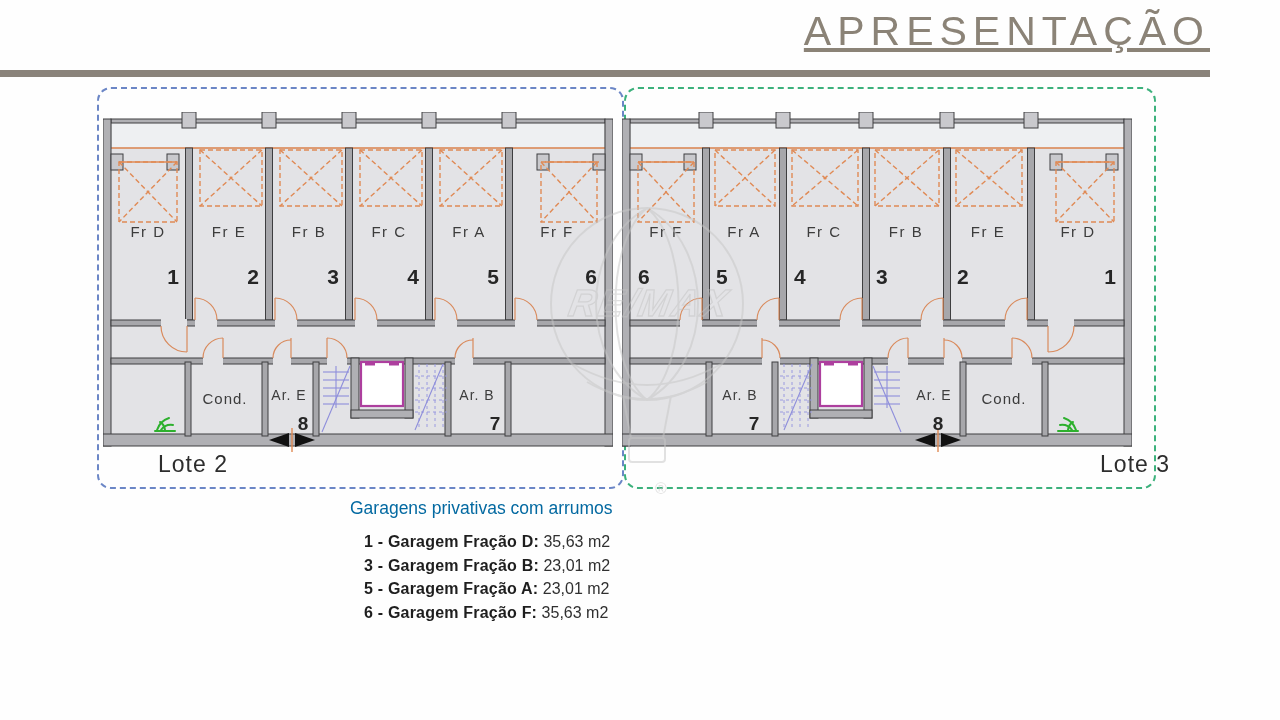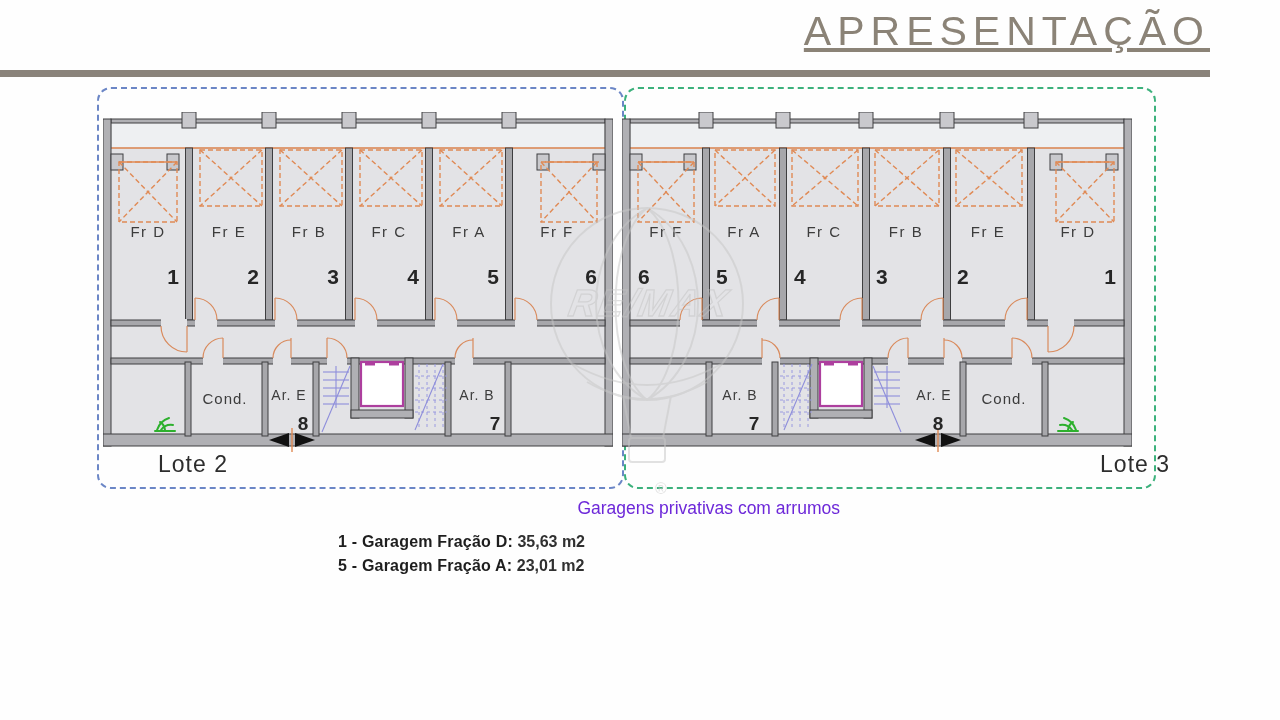--- a/index.html
+++ b/index.html
@@ -8,24 +8,24 @@
   .title{position:absolute;top:8px;right:70px;font-size:41px;font-weight:300;
          letter-spacing:6px;color:#8b8377;text-decoration:underline;}
   .title-bar{position:absolute;left:0;top:70px;width:1210px;height:7px;background:#8a837a;}
   .lote-border{position:absolute;border-radius:14px;height:398px;top:87px;}
   .lote2-border{left:97px;width:523px;border:2px dashed #6b86c6;}
   .lote3-border{left:624px;width:528px;border:2px dashed #3cb17c;}
   .plan{position:absolute;top:112px;}
   .lote-label{position:absolute;top:451px;font-size:23px;color:#2d2d2d;letter-spacing:1px;margin-left:45px;}
   .lote2-label{left:113px;}
   .lote3-label{left:1010px;width:115px;text-align:right;}
-  .caption{position:absolute;left:350px;top:498px;width:490px;text-align:right;
-           font-size:17.5px;color:#6d28d9;}
+  .caption{position:absolute;left:350px;top:498px;width:490px;text-align:left;
+           font-size:17.5px;color:#0369a1;}
   .legend-col{position:absolute;top:530px;font-size:16px;color:#303030;}
-  .legend-left{left:338px;font-weight:bold;}
+  .legend-left{left:364px;}
   .legend-right{left:652px;}
   .lrow{line-height:23.5px;white-space:nowrap;}
   .lrow b{color:#1e1e1e;letter-spacing:.2px;}
   .wm{position:absolute;left:527px;top:192px;opacity:.5;}
   
   .floor{fill:#e3e3e6;stroke:none;}
   .band{fill:#eef0f2;stroke:#a8adb1;stroke-width:.7;}
   .wall{fill:#b0b0b4;stroke:#3e3e40;stroke-width:1;}
   .divw{fill:#a7a7ab;stroke:#3e3e40;stroke-width:1;}
   .pillar{fill:#c9c9cd;stroke:#3e3e40;stroke-width:1;}
@@ -376,19 +376,21 @@
     <text class="wmreg" x="128" y="302">®</text>
   </svg>
 
   <div class="lote-label lote2-label">Lote 2</div>
   <div class="lote-label lote3-label">Lote 3</div>
 
   <div class="caption">Garagens privativas com arrumos</div>
 
   <div class="legend-col legend-left">
     <div class="lrow"><b>1 - Garagem Fração D:</b> <span>35,63 m2</span></div>
+    <div class="lrow"><b>3 - Garagem Fração B:</b> <span>23,01 m2</span></div>
     <div class="lrow"><b>5 - Garagem Fração A:</b> <span>23,01 m2</span></div>
+    <div class="lrow"><b>6 - Garagem Fração F:</b> <span>35,63 m2</span></div>
   </div>
 
   <div class="legend-col legend-right">
   </div>
 
 </div>
 
 </body></html>

